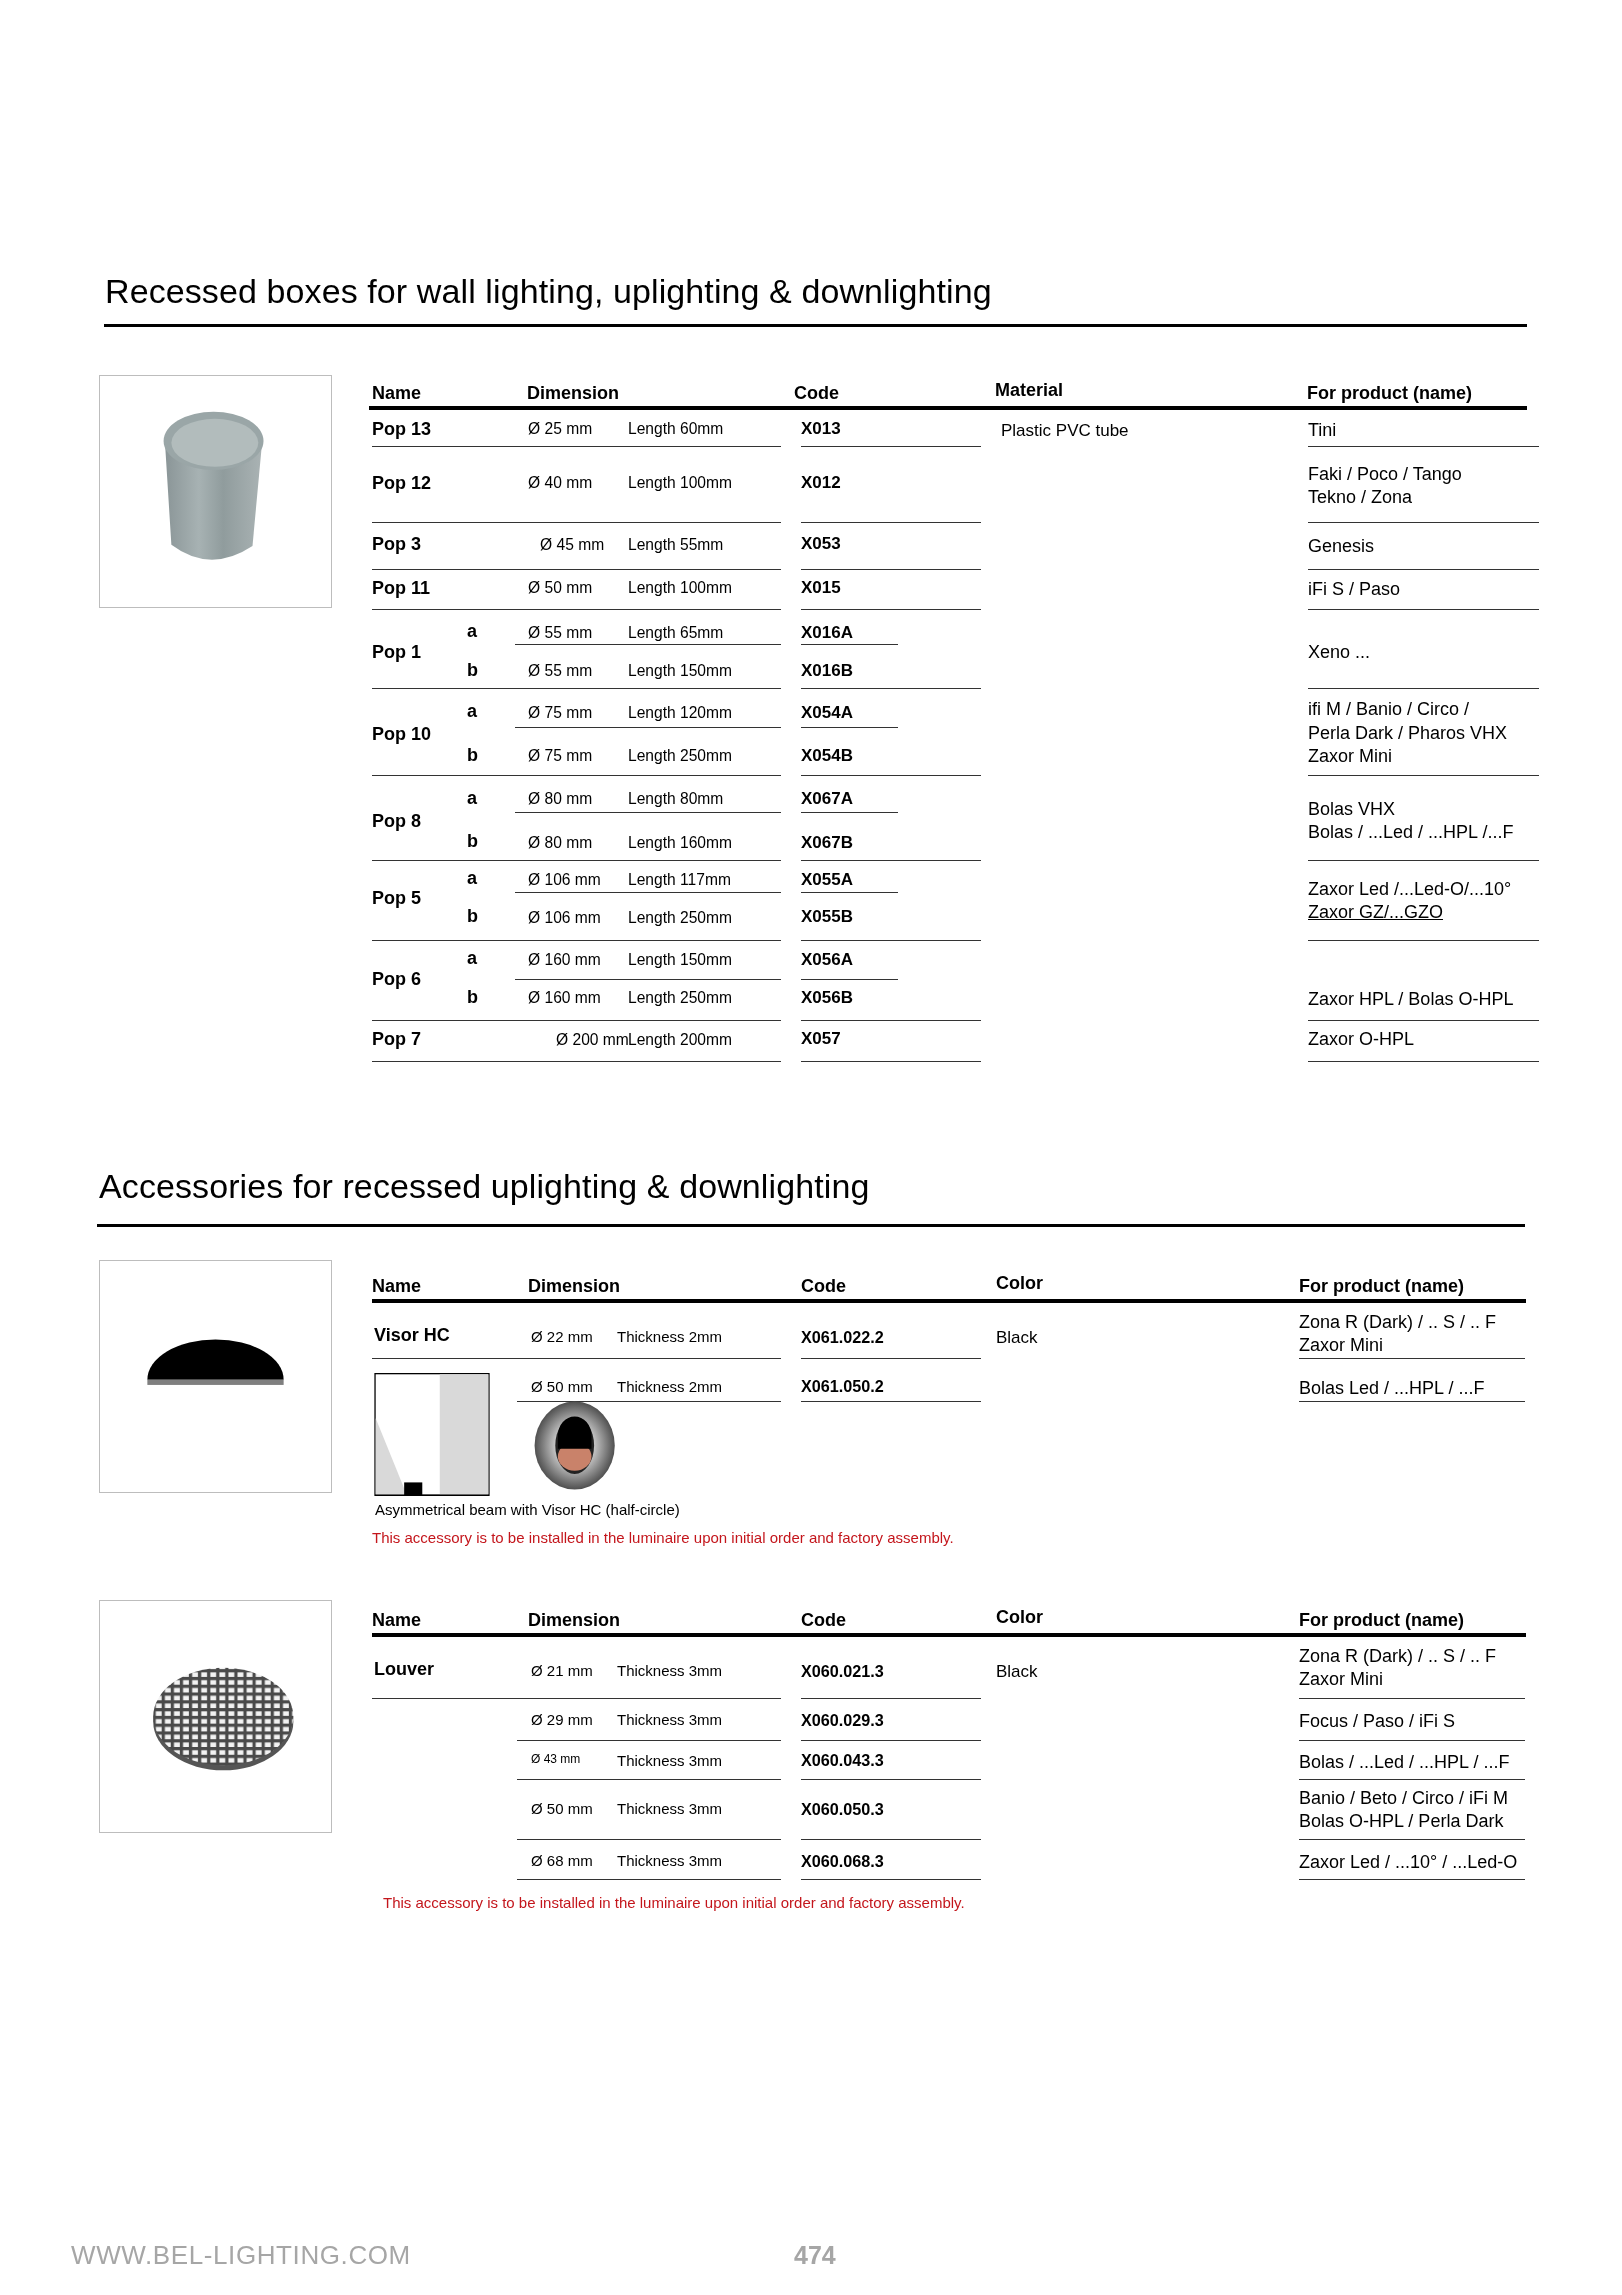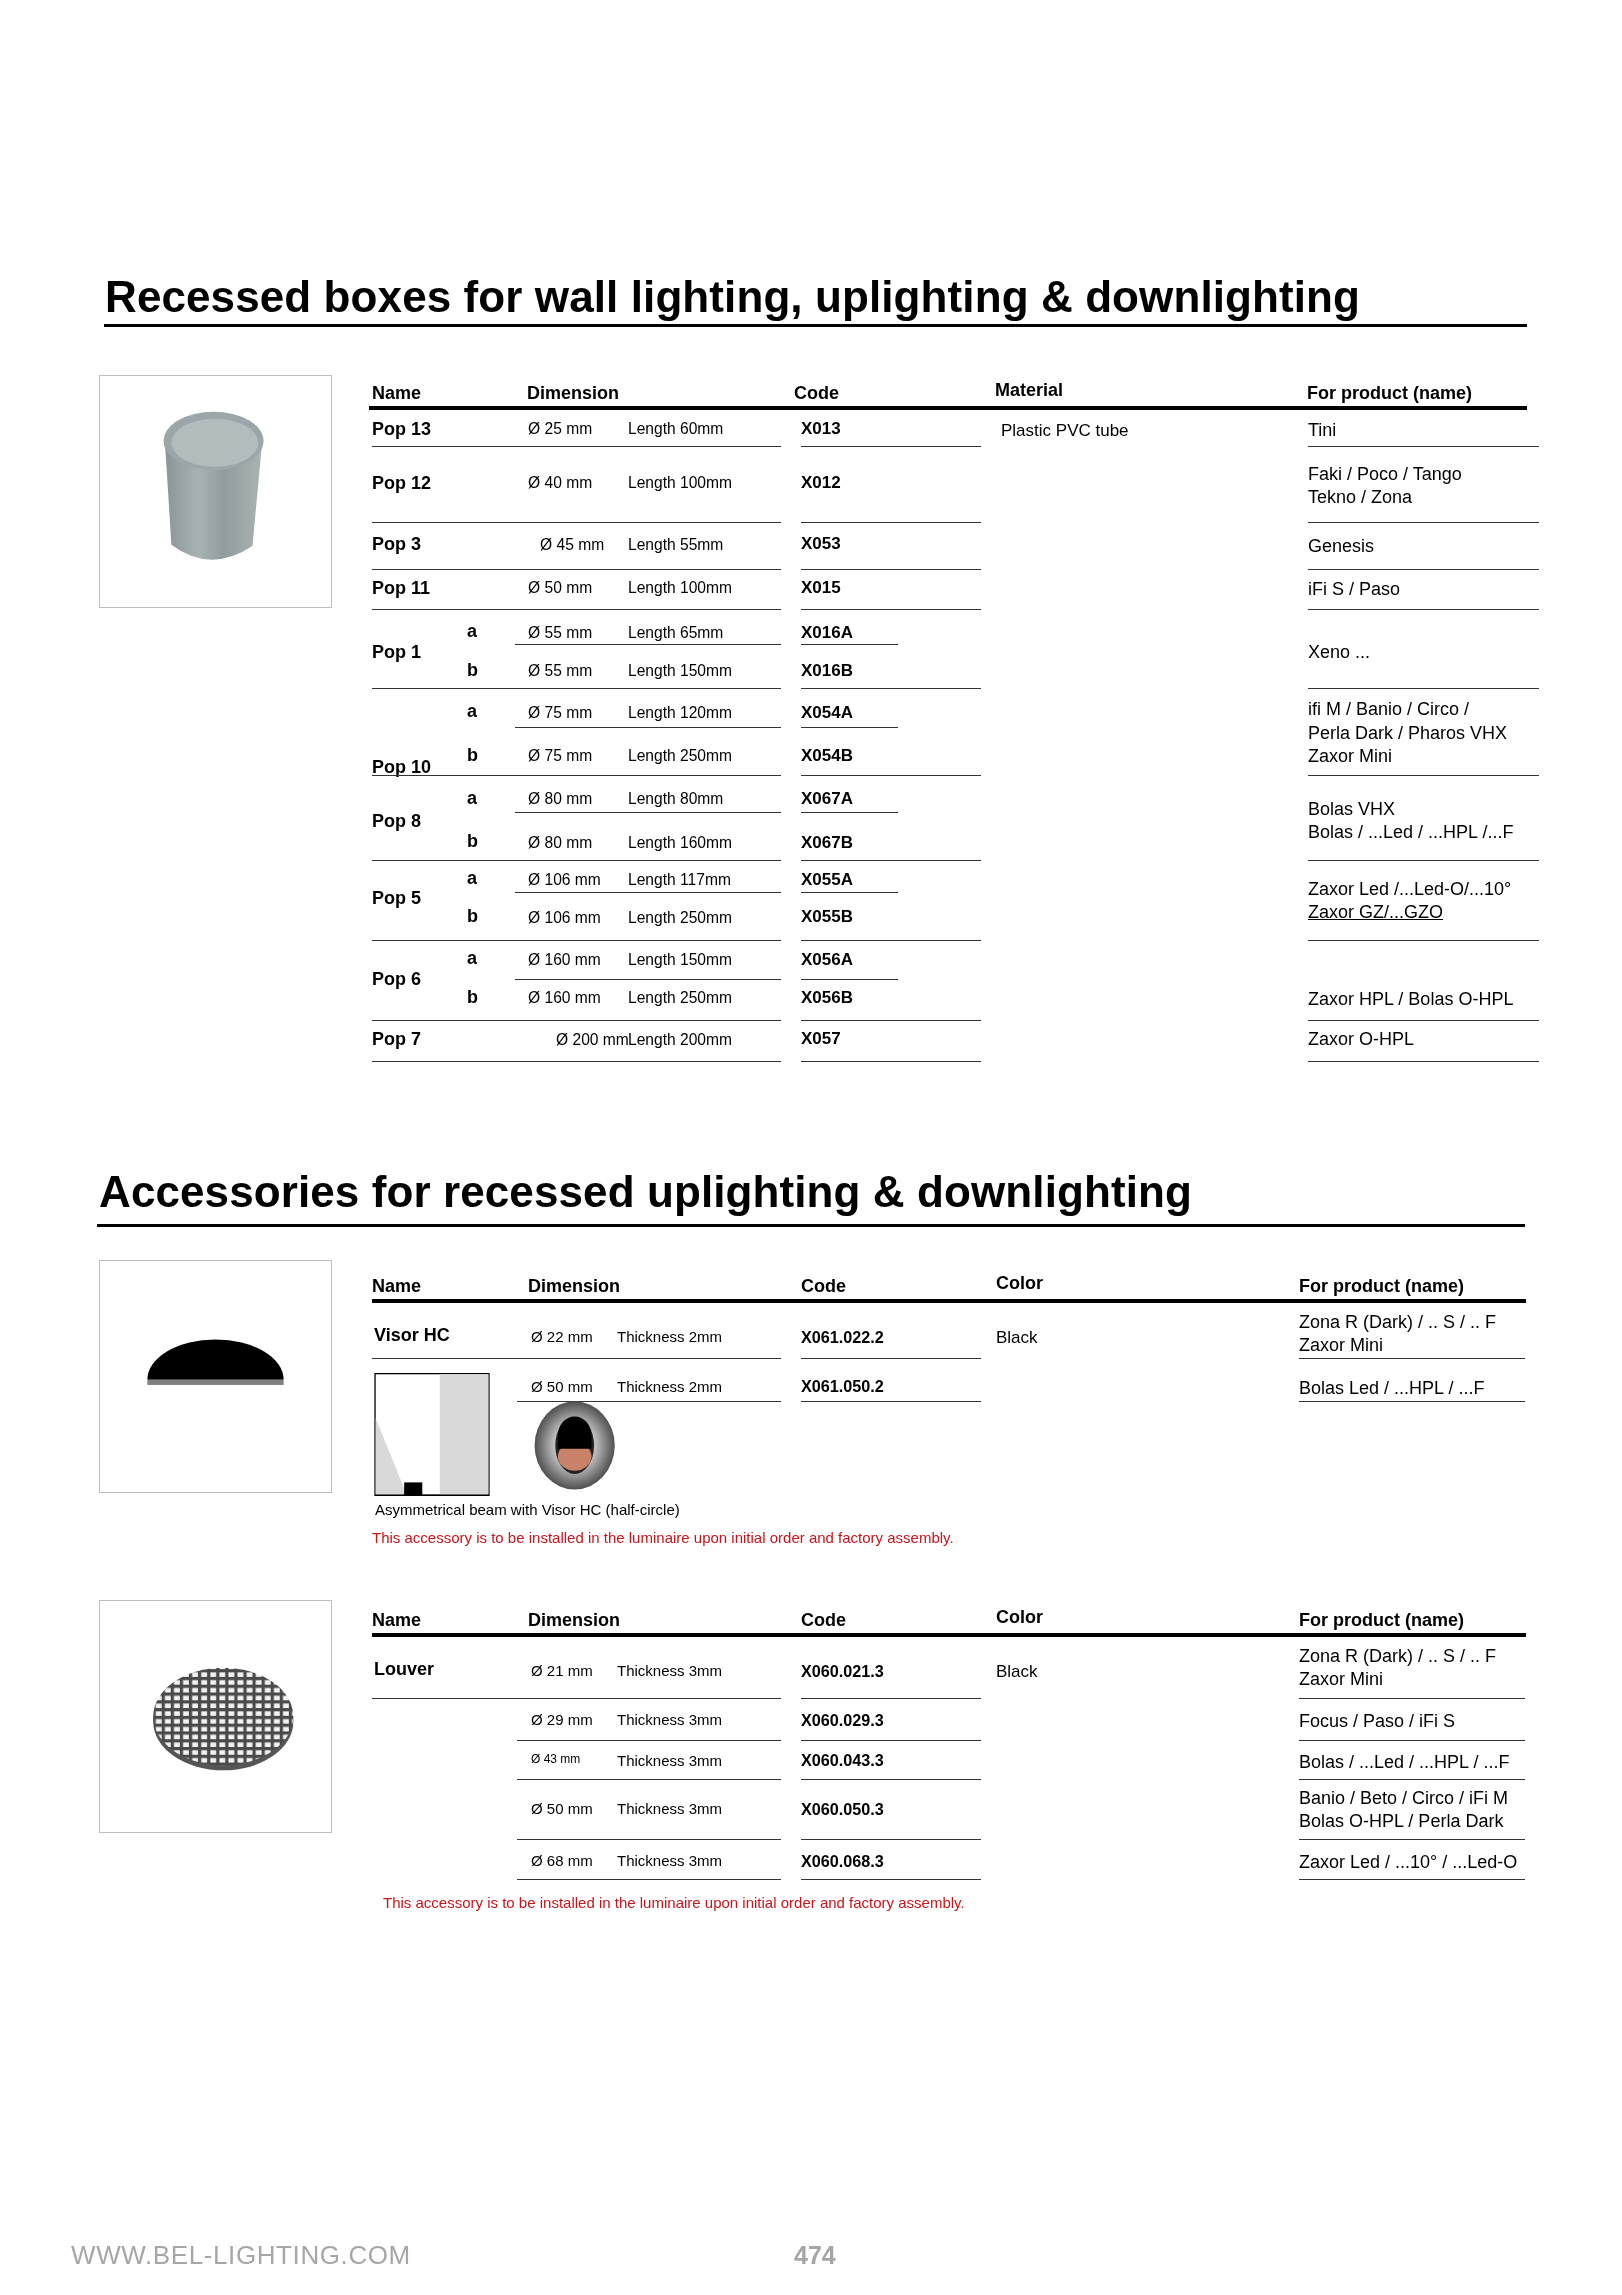--- a/index.html
+++ b/index.html
@@ -1,19 +1,19 @@
 <!DOCTYPE html>
 <html style="font-size:10.4px"><head>
 <meta charset="utf-8">
 <style>
   html, body { margin:0; padding:0; background:#ffffff; }
   body { width:1623px; height:2295px; position:relative; overflow:hidden;
          font-family:"Liberation Sans", sans-serif; color:#000; }
   .abs { position:absolute; white-space:nowrap; }
-  .h1 { font-size:44px; font-weight:bold; letter-spacing:0.1px; }
+  .h1 { font-size:34px; font-weight:normal; letter-spacing:0.1px; }
   .rule-thick { position:absolute; height:3.2px; background:#000; }
   .rule { position:absolute; height:1.3px; background:#333; }
   .rule-hdr { position:absolute; height:3.9px; background:#000; }
   .th { font-size:18px; font-weight:bold; }
   .tdb { font-size:17px; font-weight:bold; }
   .td { font-size:15.6px; }
   .tdp { font-size:18px; }
   .imgbox { position:absolute; border:1.3px solid #bdbdbd; background:#fff; }
   .red { color:#c4161c; font-size:15px; }
   .footer-url { font-size:26px; color:#a6a6a6; letter-spacing:0.6px; }
@@ -92,21 +92,21 @@
     <div class="abs tdb" style="left:467px; top:660px; font-size:18px;">b</div>
     <div class="abs td" style="left:528px; top:662px;">Ø  55 mm</div>
     <div class="abs td" style="left:628px; top:662px;">Length 150mm</div>
     <div class="abs tdb" style="left:801px; top:661px;">X016B</div>
     <div class="rule" style="left:515px; top:644px; width:266px;"></div>
     <div class="rule" style="left:801px; top:644px; width:97px;"></div>
     <div class="rule" style="left:372px; top:688px; width:409px;"></div>
     <div class="rule" style="left:801px; top:688px; width:180px;"></div>
     <div class="rule" style="left:1308px; top:688px; width:231px;"></div>
     <div class="abs tdp" style="left:1308px; top:642px;">Xeno ...</div>
-    <div class="abs tdb" style="left:372px; top:724px; font-size:18px;margin-top:33px;">Pop 10</div>
+    <div class="abs tdb" style="left:372px; top:724px; font-size:18px;">Pop 10</div>
     <div class="abs tdb" style="left:467px; top:701px; font-size:18px;">a</div>
     <div class="abs td" style="left:528px; top:704px;">Ø  75 mm</div>
     <div class="abs td" style="left:628px; top:704px;">Length 120mm</div>
     <div class="abs tdb" style="left:801px; top:703px;">X054A</div>
     <div class="abs tdb" style="left:467px; top:745px; font-size:18px;">b</div>
     <div class="abs td" style="left:528px; top:747px;">Ø  75 mm</div>
     <div class="abs td" style="left:628px; top:747px;">Length 250mm</div>
     <div class="abs tdb" style="left:801px; top:746px;">X054B</div>
     <div class="rule" style="left:515px; top:727px; width:266px;"></div>
     <div class="rule" style="left:801px; top:727px; width:97px;"></div>

